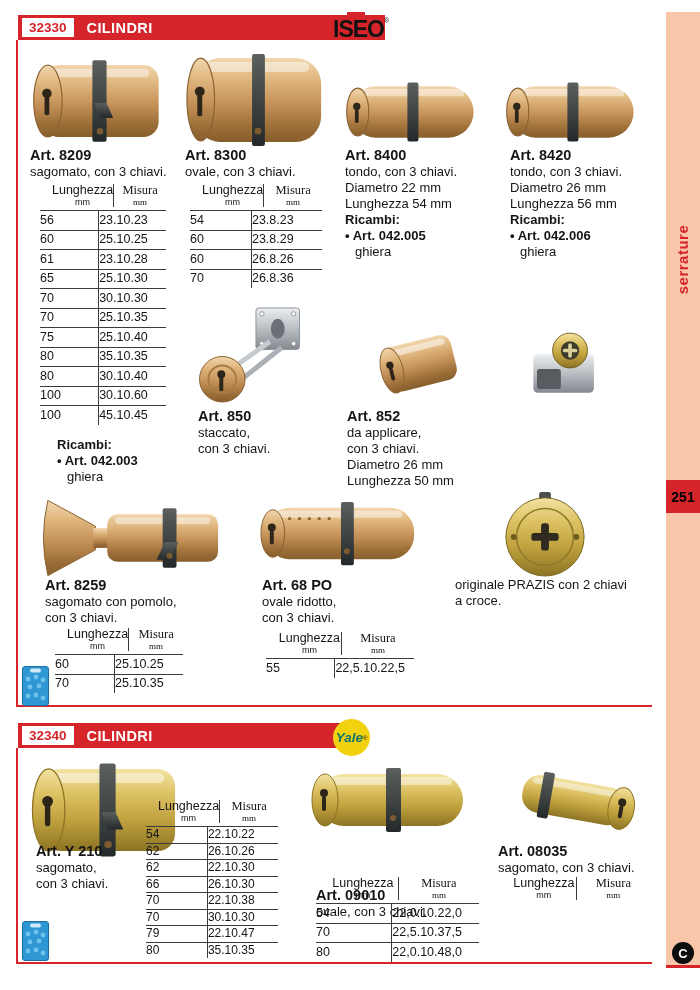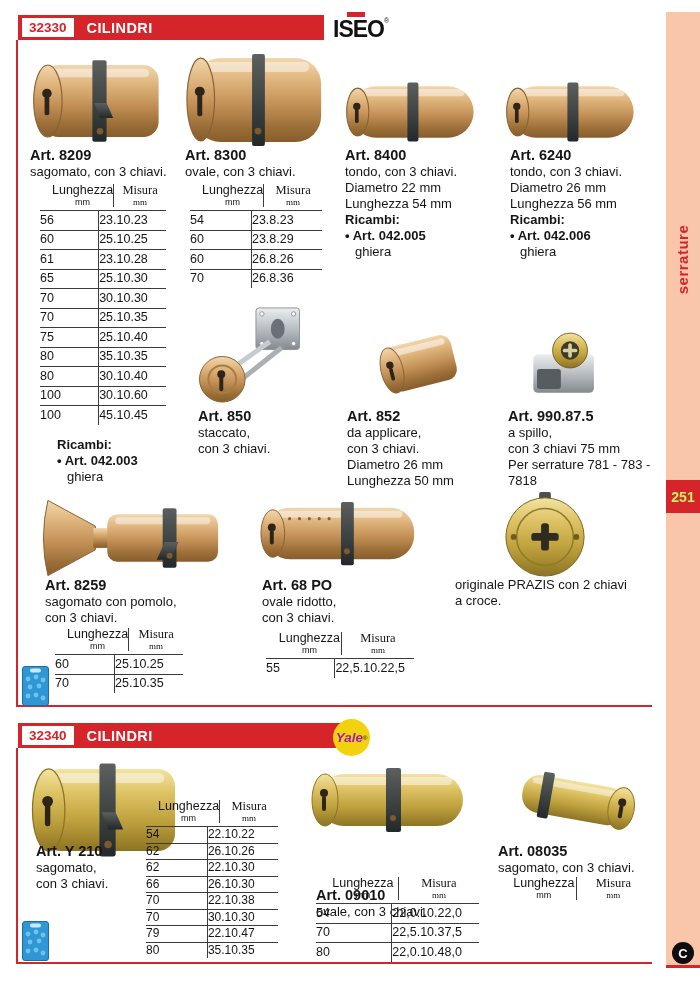--- a/index.html
+++ b/index.html
@@ -21,35 +21,35 @@
 
   
   .iseo{position:absolute;padding-top:6px;}
   .iseo .bar{position:absolute;top:1px;left:14px;width:18px;height:5px;background:var(--red);}
   .iseo .word{font-weight:bold;font-size:23px;letter-spacing:-1px;color:#121212;line-height:24px;}
   .iseo .rmark{font-size:7px;vertical-align:top;}
 
   
   .yale{position:absolute;width:37px;height:37px;border-radius:50%;background:var(--yale);
         display:flex;align-items:center;justify-content:center;}
-  .yale .word{font-weight:bold;font-style:italic;font-size:13.5px;color:#a21caf;}
+  .yale .word{font-weight:bold;font-style:italic;font-size:13.5px;color:#0f766e;}
   .yale .rmark{font-size:6px;vertical-align:top;}
 
   
   .secbox{position:absolute;border-left:2.5px solid var(--red);border-bottom:2.5px solid var(--red);}
 
   
   .sidetab{position:absolute;left:666px;top:12px;width:34px;height:953px;background:var(--peach);
            border-bottom:3px solid var(--red);}
   .vlabelwrap{position:absolute;top:160px;left:0;width:34px;height:175px;
               display:flex;align-items:center;justify-content:center;}
   .vlabel{transform:rotate(-90deg);white-space:nowrap;color:var(--red);
           font-weight:bold;font-size:15px;letter-spacing:.5px;}
   .pagebadge{position:absolute;top:468px;left:0;width:34px;height:33px;background:var(--red);
-             color:#bef264;font-weight:bold;font-size:14px;display:flex;align-items:center;justify-content:center;}
+             color:#000000;font-weight:bold;font-size:14px;display:flex;align-items:center;justify-content:center;}
   .clogo{position:absolute;top:930px;left:6px;width:22px;height:22px;border-radius:50%;background:#0d0d0d;
          color:#fff;font-weight:bold;font-size:13px;display:flex;align-items:center;justify-content:center;}
 
   
   .pname{font-weight:bold;font-size:14.5px;line-height:17px;}
   .pline{font-size:13px;line-height:16px;}
   .bold{font-weight:bold;}
   .indent{padding-left:10px;}
 
   
@@ -90,21 +90,21 @@
           <stop offset="0.5" stop-color="#b9bec3"></stop>
         <stop offset="1" stop-color="#83898f"></stop>
       </linearGradient>
       <linearGradient id="gDark" x1="0" y1="0" x2="0" y2="1">
         <stop offset="0" stop-color="#5c615f"></stop>
           <stop offset="1" stop-color="#23282a"></stop>
       </linearGradient>
     </defs>
   </svg>
 
-  <div class="hdrbar" style="left:18px;top:15px;width:306px;">
+  <div class="hdrbar" style="left:18px;top:15px;width:367px;">
     <span class="codebox">32330</span>
     <span class="hdrtitle">CILINDRI</span>
   </div>
   <div class="iseo" style="left:333px;top:11px;">
     <span class="bar"></span>
     <span class="word">ISEO</span><span class="rmark">®</span>
   </div>
 
   <div class="secbox" style="left:16px;top:40px;width:634px;height:665px;"></div>
 
@@ -238,21 +238,21 @@
   <div class="abs" style="left:345px;top:147px;">
     <div class="pname">Art. 8400</div>
     <div class="pline">tondo, con 3 chiavi.</div>
     <div class="pline">Diametro 22 mm</div>
     <div class="pline">Lunghezza 54 mm</div>
     <div class="pline bold">Ricambi:</div>
     <div class="pline bold">• Art. 042.005</div>
     <div class="pline indent">ghiera</div>
   </div>
   <div class="abs" style="left:510px;top:147px;">
-    <div class="pname">Art. 6240</div>
+    <div class="pname">Art. 8420</div>
     <div class="pline">tondo, con 3 chiavi.</div>
     <div class="pline">Diametro 26 mm</div>
     <div class="pline">Lunghezza 56 mm</div>
     <div class="pline bold">Ricambi:</div>
     <div class="pline bold">• Art. 042.006</div>
     <div class="pline indent">ghiera</div>
   </div>
 
   <svg class="abs" style="left:192px;top:302px;" width="120" height="104" viewBox="0 0 120 105">
     <rect x="64" y="6" width="44" height="42" rx="3" fill="url(#gSteel)" stroke="#8f959a"></rect>
@@ -291,27 +291,20 @@
     <div class="pline">staccato,</div>
     <div class="pline">con 3 chiavi.</div>
   </div>
   <div class="abs" style="left:347px;top:408px;">
     <div class="pname">Art. 852</div>
     <div class="pline">da applicare,</div>
     <div class="pline">con 3 chiavi.</div>
     <div class="pline">Diametro 26 mm</div>
     <div class="pline">Lunghezza 50 mm</div>
   </div>
-  <div class="abs" style="left:508px;top:408px;">
-    <div class="pname">Art. 990.87.5</div>
-    <div class="pline">a spillo,</div>
-    <div class="pline">con 3 chiavi 75 mm</div>
-    <div class="pline">Per serrature 781 - 783 -</div>
-    <div class="pline">7818</div>
-  </div>
 
   <svg class="abs" style="left:38px;top:494px;" width="188" height="88" viewBox="0 0 190 88">
     <path d="M10 6 Q1 44 10 82 L58 56 L58 32 Z" fill="url(#gCop)" stroke="#8a6132" stroke-width="1"></path>
     <rect x="56" y="34" width="16" height="20" fill="url(#gCop)"></rect>
     <rect x="70" y="20" width="112" height="48" rx="10" fill="url(#gCop)"></rect>
     <rect x="78" y="23" width="96" height="7" rx="3.5" fill="#ffffff" opacity="0.45"></rect>
     <rect x="126" y="14" width="14" height="60" rx="2" fill="url(#gDark)"></rect>
     <path d="M128 48 l-8 18 h14 l8 -18 z" fill="url(#gDark)"></path>
     <circle cx="133" cy="62" r="3" fill="#7a5a2e"></circle>
   </svg>

